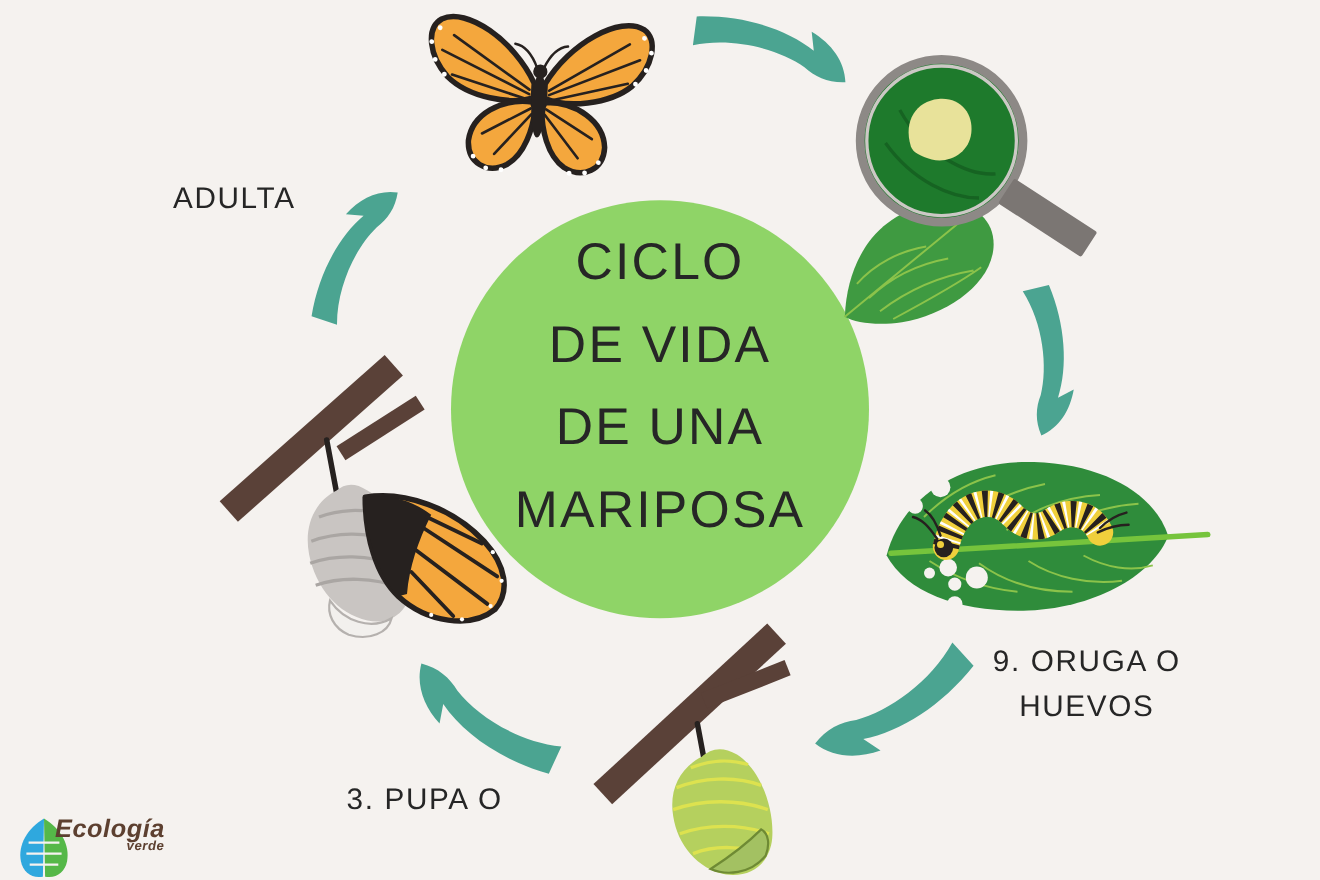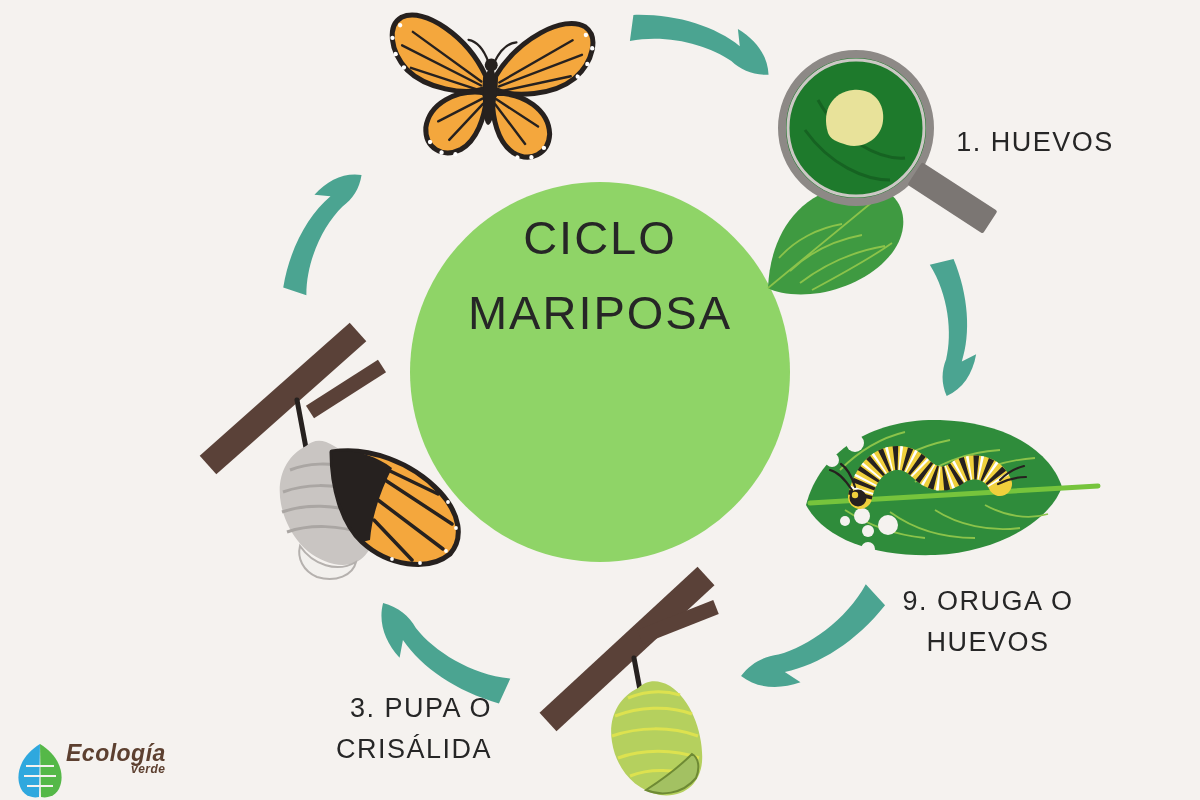--- a/index.html
+++ b/index.html
@@ -7,23 +7,23 @@
           overflow:hidden;font-family:"Liberation Sans",sans-serif;}
   .art{position:absolute;left:0;top:0;}
   .title-circle{position:absolute;left:410px;top:182px;width:380px;height:380px;
                 border-radius:50%;background:var(--circle_green);}
   .title-text{position:absolute;left:400px;top:200px;width:400px;text-align:center;
               font-size:47px;line-height:75px;letter-spacing:2px;color:var(--text_dark);}
   .label{position:absolute;color:var(--text_dark);font-size:27px;letter-spacing:1.5px;
          text-align:center;line-height:41px;}
   .lbl-1{left:920px;top:122px;width:230px;}
   .lbl-2{left:888px;top:581px;width:200px;}
-  .lbl-3{left:280px;top:688px;width:212px;text-align:right;}
+  .lbl-3{left:280px;top:706px;width:212px;}
   .lbl-4{left:106px;top:160px;width:214px;line-height:40px;}
-  .logo{position:absolute;left:16px;top:736px;width:220px;height:62px;}
+  .logo{position:absolute;left:0;top:736px;width:220px;height:62px;}
   .logo-word1{position:absolute;left:50px;top:4px;font-size:23px;font-weight:bold;
               font-style:italic;color:var(--logo_brown);letter-spacing:.5px;}
   .logo-word2{position:absolute;left:115px;top:26px;font-size:12px;font-weight:bold;
               font-style:italic;color:var(--logo_brown);letter-spacing:.5px;}
   
   .arrow{fill:var(--arrow_teal);}
   .wing{fill:var(--monarch_orange);stroke:var(--monarch_black);stroke-width:5;stroke-linejoin:round;}
   .vein{stroke:var(--monarch_black);stroke-width:2.4;fill:none;stroke-linecap:round;}
   .wdot{fill:#ffffff;}
   .bbody{fill:var(--monarch_black);}
@@ -35,20 +35,22 @@
   .hole{fill:var(--background);}
 </style>
 </head>
 <body>
 
 <div class="canvas">
 
   <div class="title-circle"></div>
   <div class="title-text">
     <div>CICLO</div>
+    <div>DE VIDA</div>
+    <div>DE UNA</div>
     <div>MARIPOSA</div>
   </div>
 
   <svg class="art" width="1200" height="800" viewBox="0 0 1200 800">
     <defs>
       <path id="arrowShape" d="M -85 -18 C -35 -31 15 -27 50 -10 L 43 -30 C 68 -22 86 -6 92 16 C 74 21 58 18 44 10 C 12 -3 -40 -5 -82 14 Z"></path>
       <g id="bflyHalf">
         <path class="wing" d="M -5 -12 C -25 -50 -70 -78 -92 -66 C -106 -57 -102 -32 -84 -14 C -64 4 -25 9 -5 1 Z"></path>
         <path class="wing" d="M -6 5 C -34 3 -60 19 -62 43 C -62 63 -44 73 -26 63 C -10 53 -4 29 -3 11 Z"></path>
         <path class="vein" d="M -9 -6 L -80 -52 M -9 -2 L -90 -38 M -10 3 L -80 -16 M -7 11 L -50 36 M -6 16 L -38 54"></path>
@@ -136,32 +138,29 @@
       <circle class="bbody" cx="0" cy="-23" r="6.5"></circle>
     </g>
 
     <g>
       <path d="M 40 744 C 25 753 16 768 19 783 C 21 793 29 799 39 797 L 40 744 Z" style="fill:var(--logo_blue)"></path>
       <path d="M 40 744 C 55 753 64 768 61 783 C 59 793 51 799 41 797 L 40 744 Z" style="fill:var(--logo_green)"></path>
       <path d="M 26 766 L 54 766 M 24 776 L 56 776 M 27 786 L 53 786" style="stroke:#f5f2ef;stroke-width:2.2"></path>
     </g>
   </svg>
 
-  <div class="label lbl-1">
-    <div>1. HUEVOS</div>
-  </div>
   <div class="label lbl-2">
     <div>9. ORUGA O</div>
     <div>HUEVOS</div>
   </div>
   <div class="label lbl-3">
     <div>3. PUPA O</div>
-    <div>CRISÁLIDA</div>
   </div>
   <div class="label lbl-4">
+    <div>ADULTA</div>
   </div>
 
   <div class="logo">
     <span class="logo-word1">Ecología</span>
     <span class="logo-word2">verde</span>
   </div>
 
 </div>
 
 </body></html>

